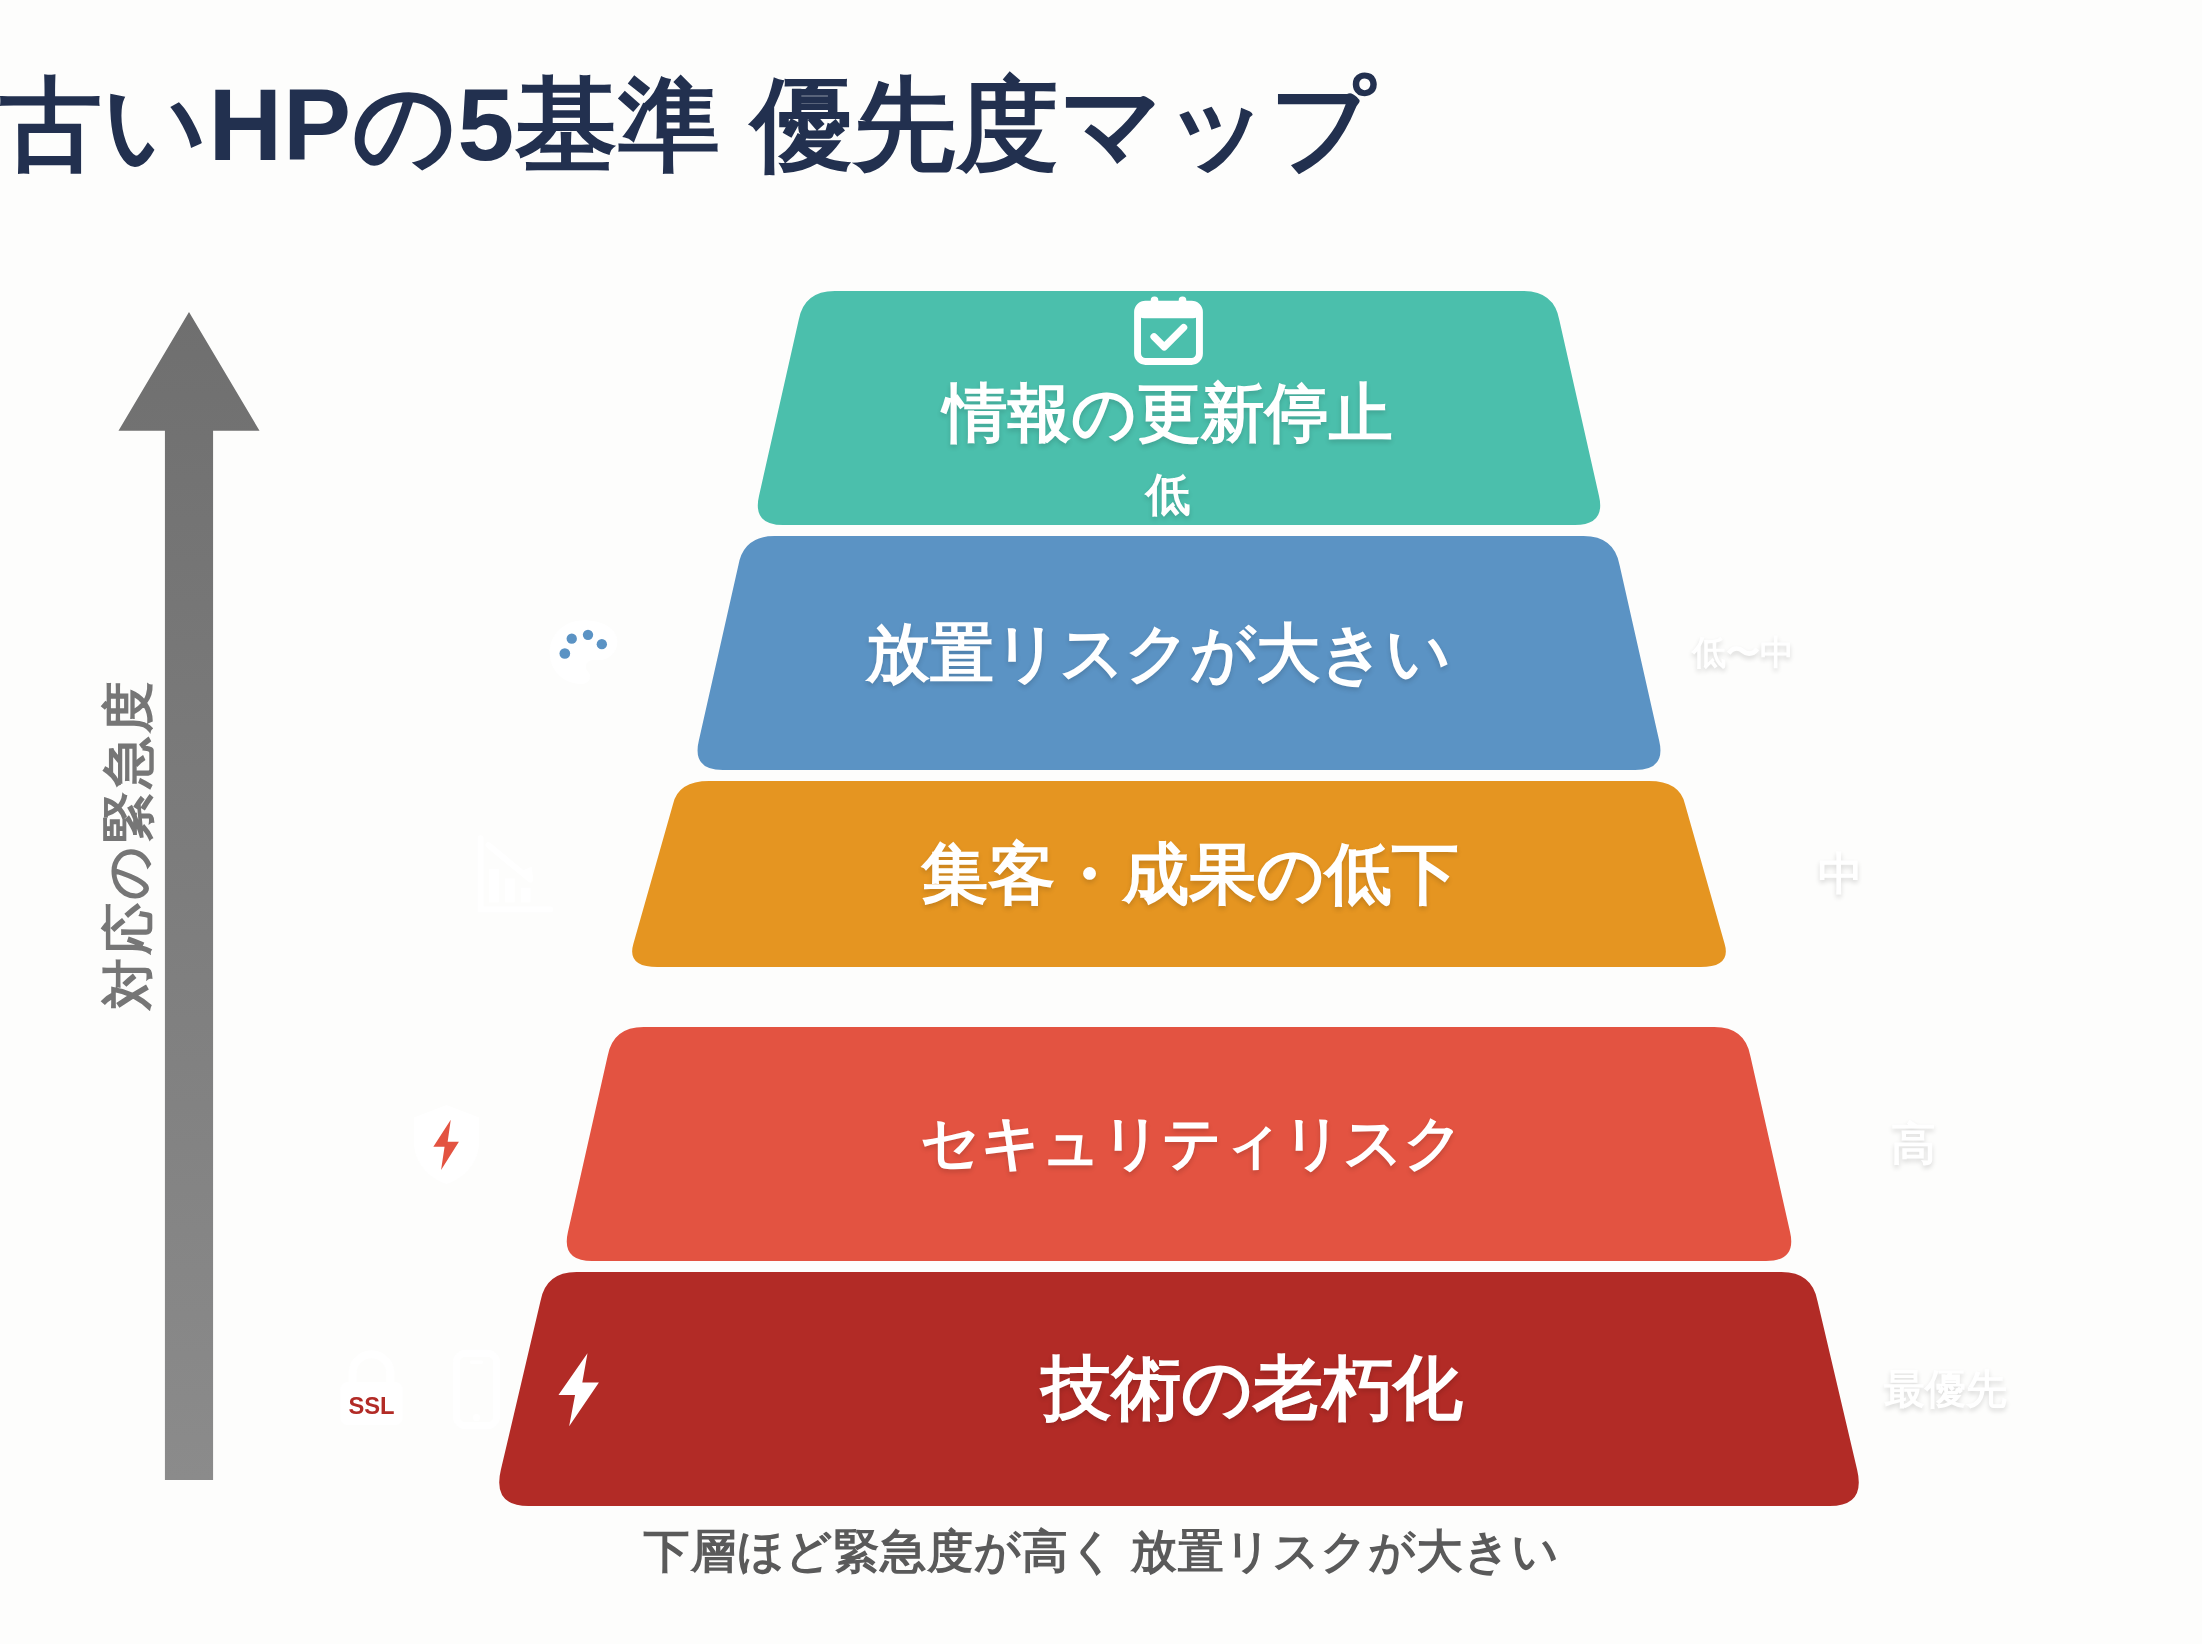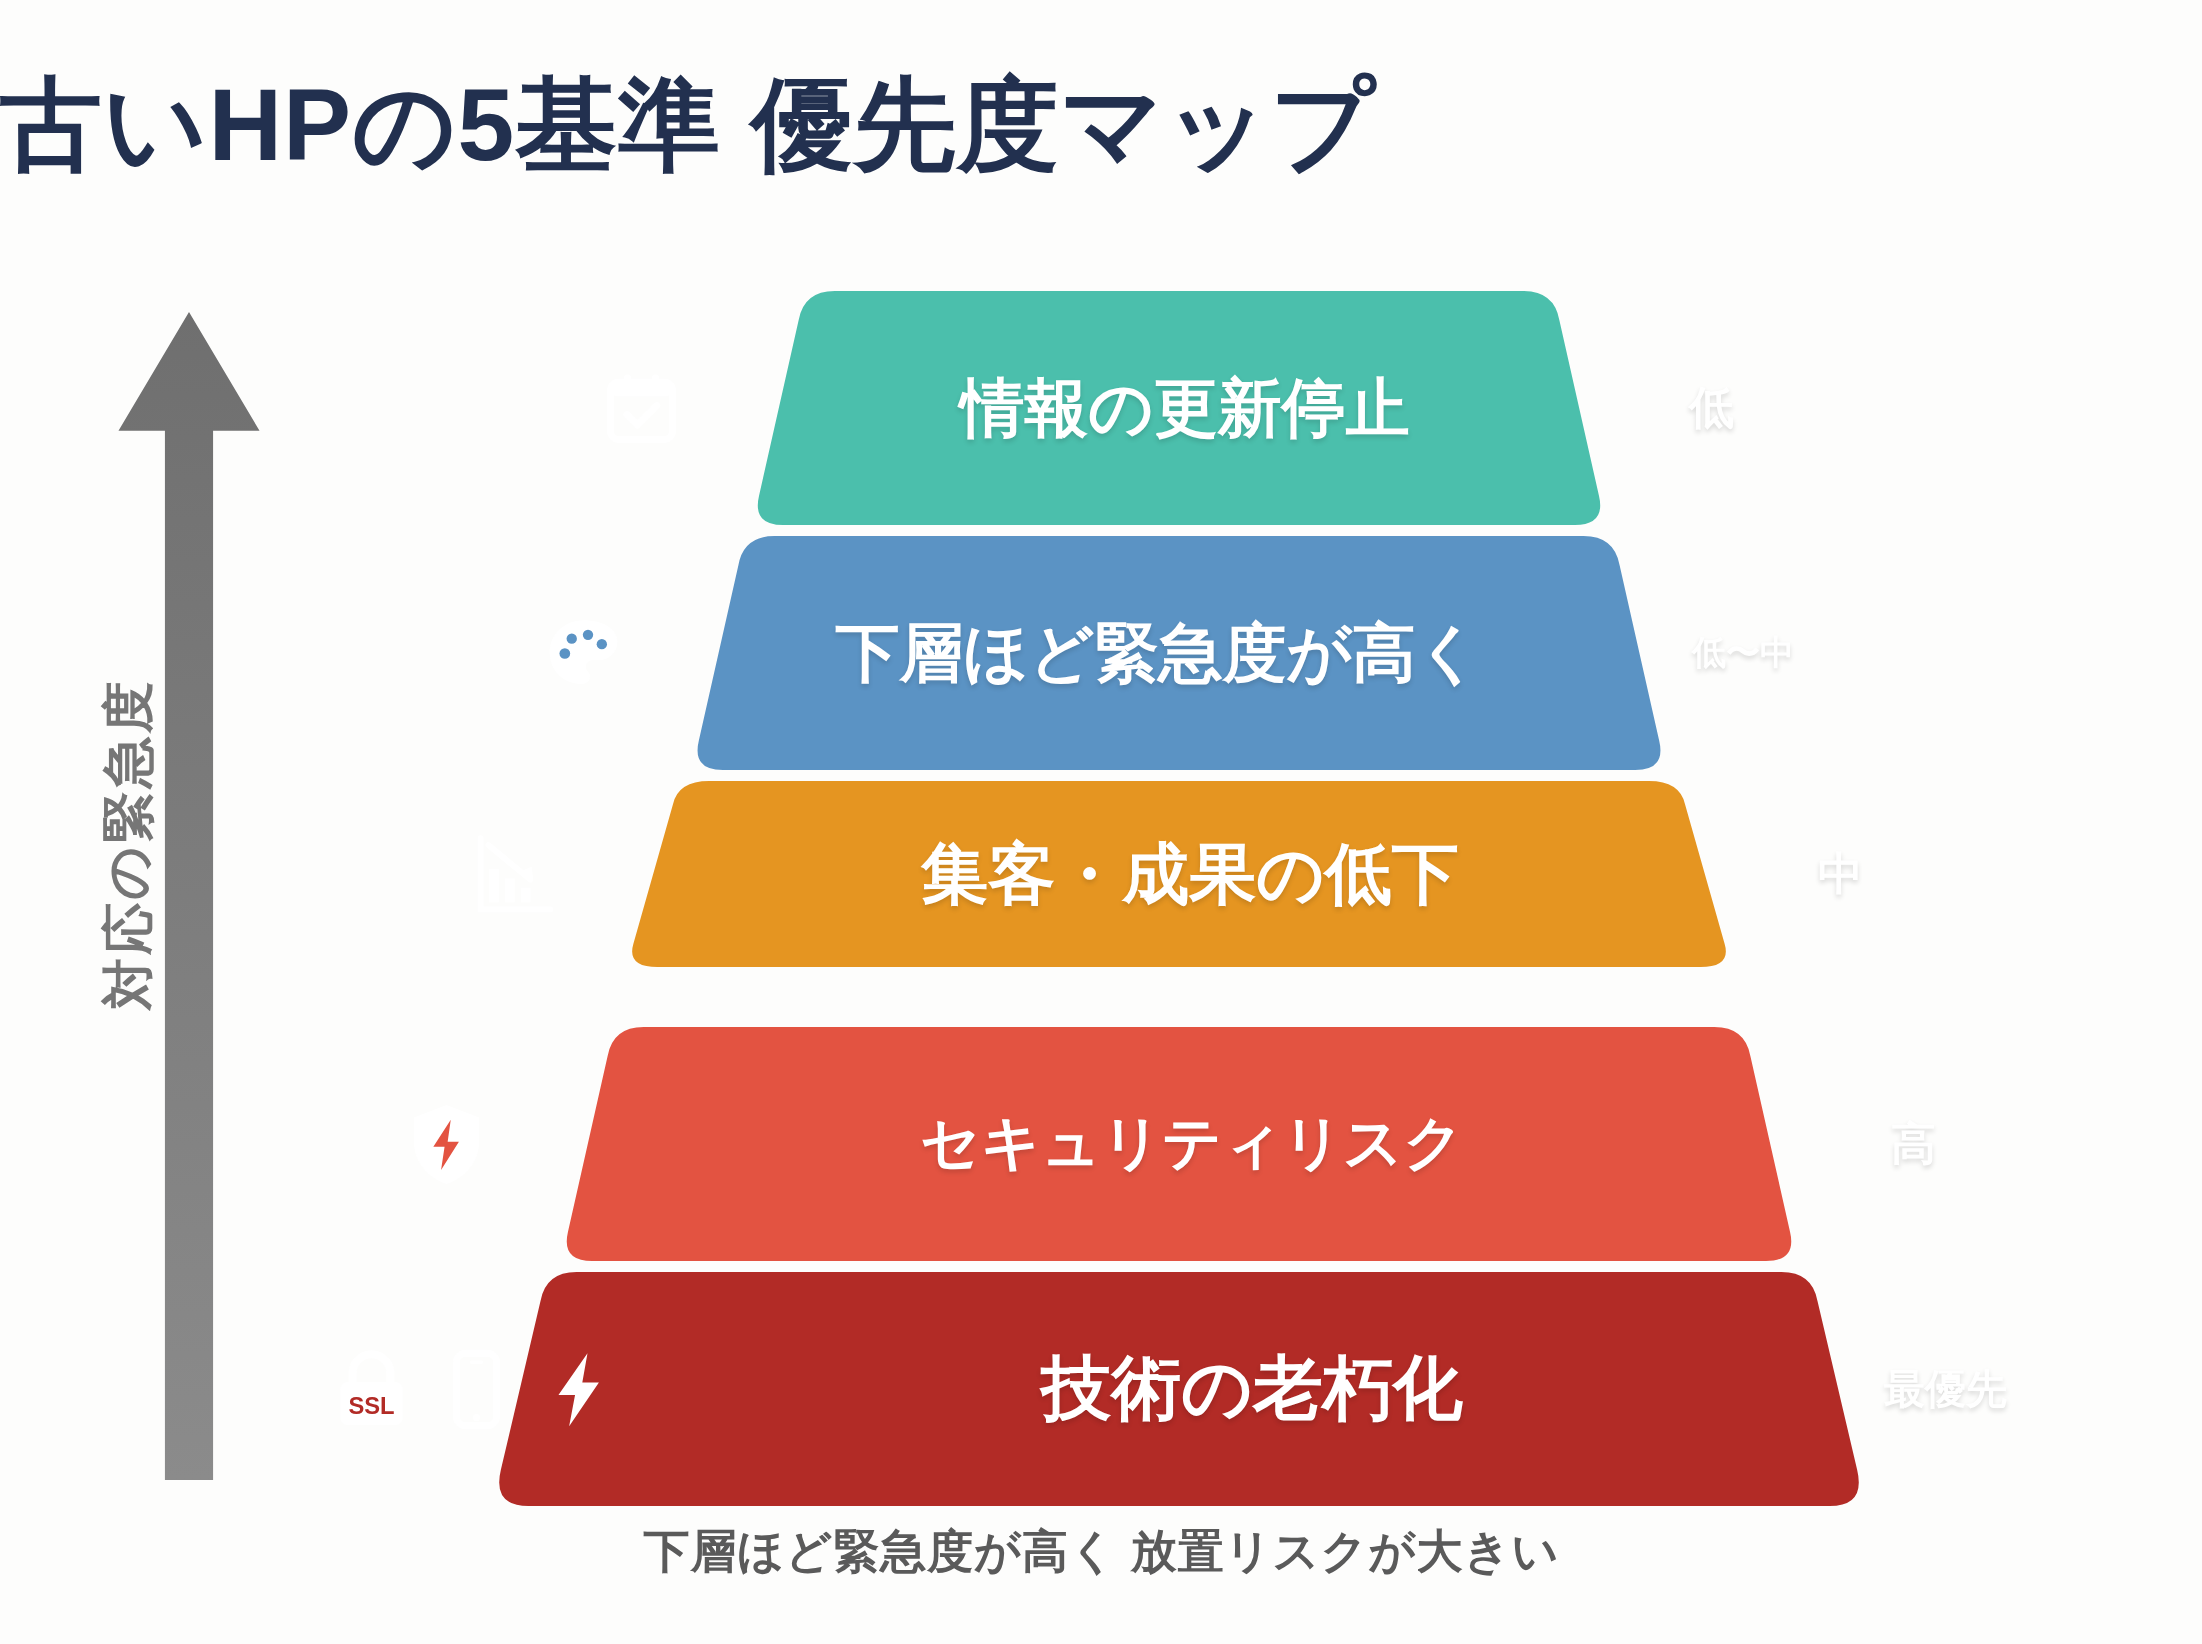--- a/index.html
+++ b/index.html
@@ -110,21 +110,21 @@
     text-shadow: 0 2.6px 5.2px rgba(0,0,0,0.14);
   }
 
   
   #level-1 { top: 0px;    height: 234px; }
   #level-2 { top: 245px;  height: 234px; }
   #level-3 { top: 490px;  height: 186px; }
   #level-4 { top: 736px;  height: 234px; }
   #level-5 { top: 981px; height: 234px; }
 
-  #level-1 .level-content { padding: 0 340px 0 318px; }
+  #level-1 .level-content { padding: 0 340px 0 318px; flex-direction: column; }
   #level-2 .level-content { padding: 0 280px 0 258px; }
   #level-3 .level-content { padding: 0 211px 0 185px; }
   #level-4 .level-content { padding: 0 138px 0 116px; }
   #level-5 .level-content { padding: 0 67px 0 43px; }
 
   #level-1 .level-label { font-size: 64px; }
   #level-2 .level-label { font-size: 64px; }
   #level-3 .level-label { font-size: 67px; }
   #level-4 .level-label { font-size: 59px; }
   #level-5 .level-label { font-size: 70px; }
@@ -195,21 +195,21 @@
     <div class="level-content">
       <span class="level-icons">
         <svg width="83" height="83" viewBox="0 0 24 24" aria-hidden="true">
           <path d="M12 2.4C6.5 2.4 2.2 6.5 2.2 11.7c0 5.2 4 9.1 9.1 9.1 1.6 0 2.6-.9 2.6-2.1 0-.6-.2-1-.6-1.4-.4-.4-.6-.8-.6-1.4 0-1.1.9-2 2.1-2h1.7c3 0 5.3-2.3 5.3-5.3 0-3.7-4-6.2-9.8-6.2z" fill="#ffffff"></path>
           <circle cx="6.6" cy="12.0" r="1.55" fill="#5B93C4"></circle>
           <circle cx="8.6" cy="7.7" r="1.5" fill="#5B93C4"></circle>
           <circle cx="13.3" cy="6.6" r="1.5" fill="#5B93C4"></circle>
           <circle cx="17.3" cy="9.3" r="1.5" fill="#5B93C4"></circle>
         </svg>
       </span>
-      <span class="level-label">下層ほど緊急度が高く</span>
+      <span class="level-label">放置リスクが大きい</span>
       <span class="level-badge">低〜中</span>
     </div>
   </div>
 
   <div class="pyramid-level" id="level-3">
     <svg class="level-shape" viewBox="0 0 2080 272" preserveAspectRatio="none" aria-hidden="true">
       <path d="M452 34 Q458 0 494 0 L1586 0 Q1622 0 1628 34 L1674 238 Q1682 272 1646 272 L434 272 Q398 272 406 238 Z" fill="#E59521"></path>
     </svg>
     <div class="level-content">
       <span class="level-icons">

